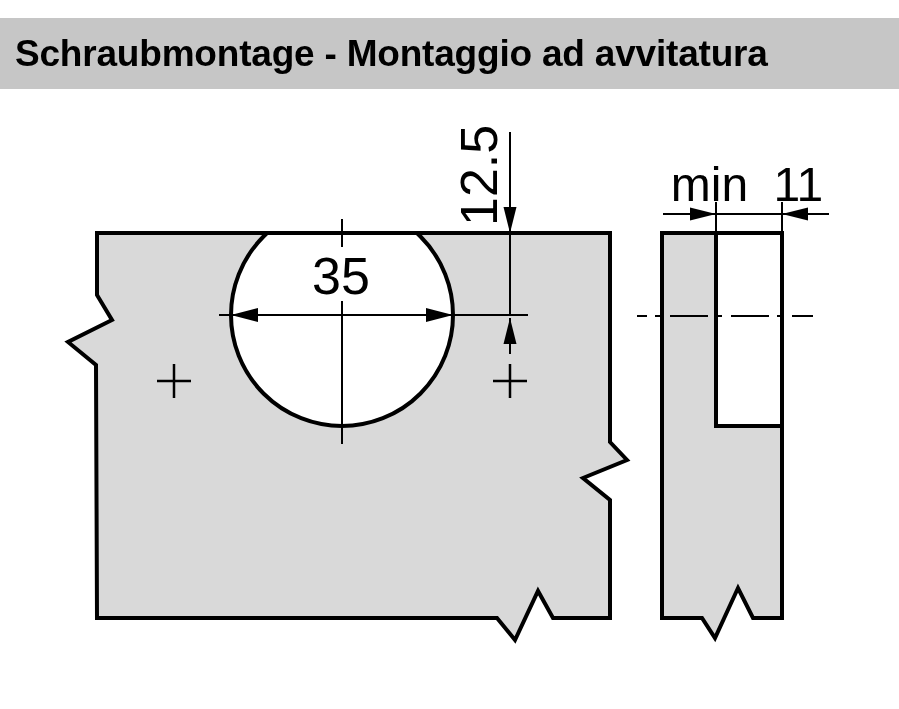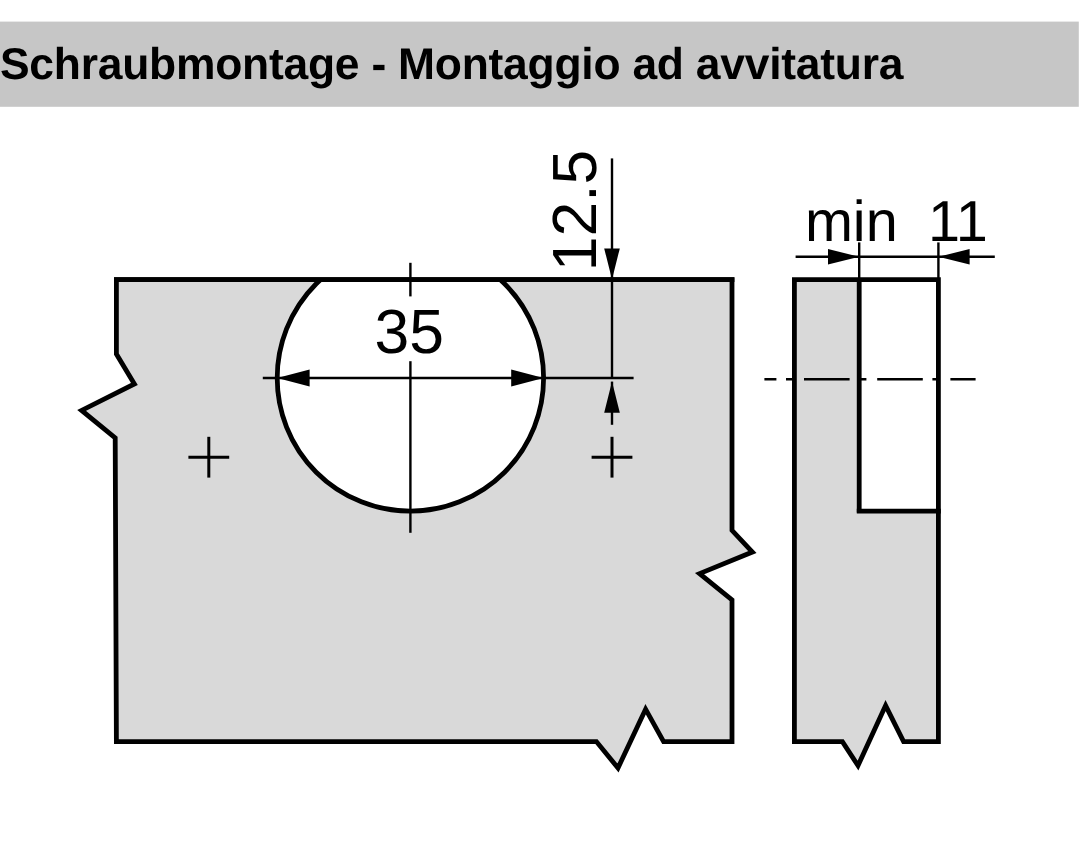--- a/index.html
+++ b/index.html
@@ -7,20 +7,21 @@
     width:899px;height:709px;position:relative;overflow:hidden;
     background:#ffffff;
     font-family:"Liberation Sans", sans-serif;
   }
   .header-bar{
     position:absolute;left:0;top:18px;width:899px;height:71px;
     background:#c6c6c6;
     display:flex;align-items:center;
   }
   .header-bar .title{
+    padding-left:15px;
     font-size:37px;font-weight:bold;color:#000;
     letter-spacing:-0.2px;white-space:nowrap;
   }
   svg.drawing{position:absolute;left:0;top:0;}
   .dim-label{
     font-family:"Liberation Sans", sans-serif;
     font-size:52px;fill:#000;
   }
   .dim-label-small{
     font-family:"Liberation Sans", sans-serif;

